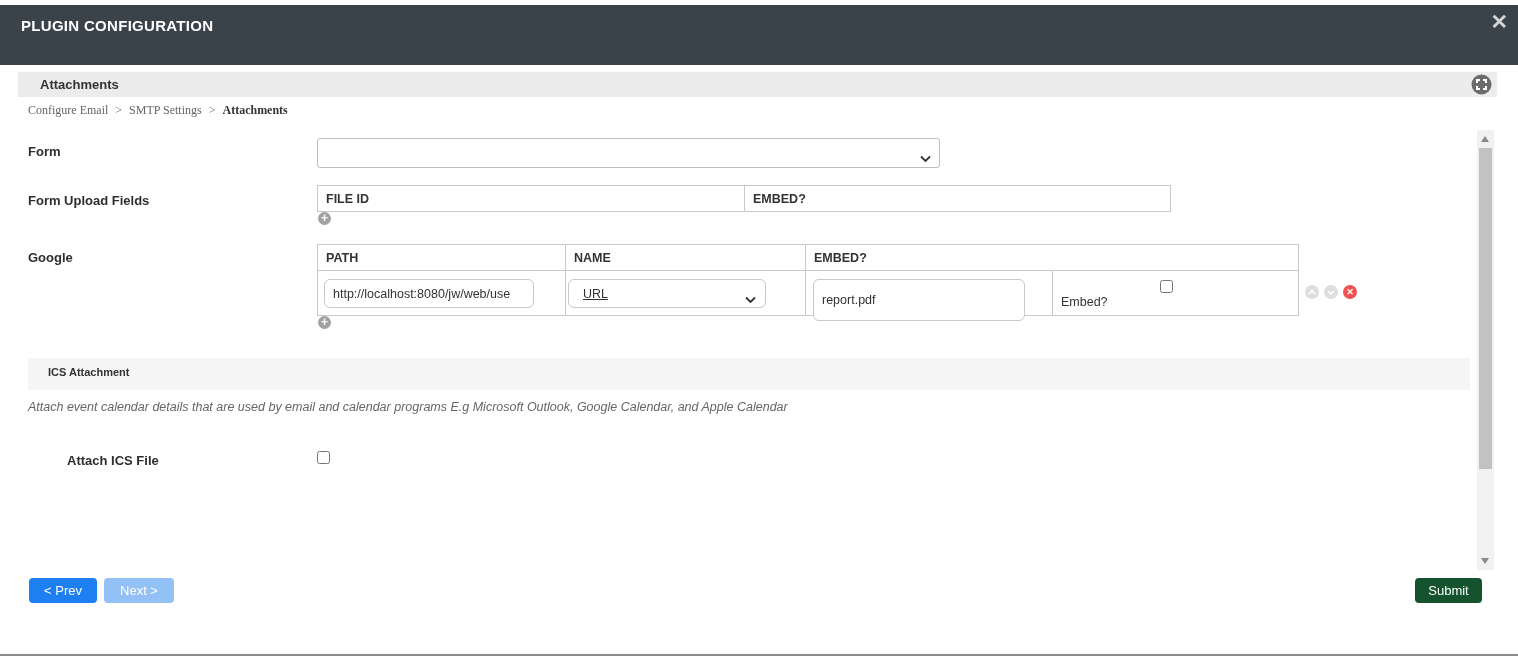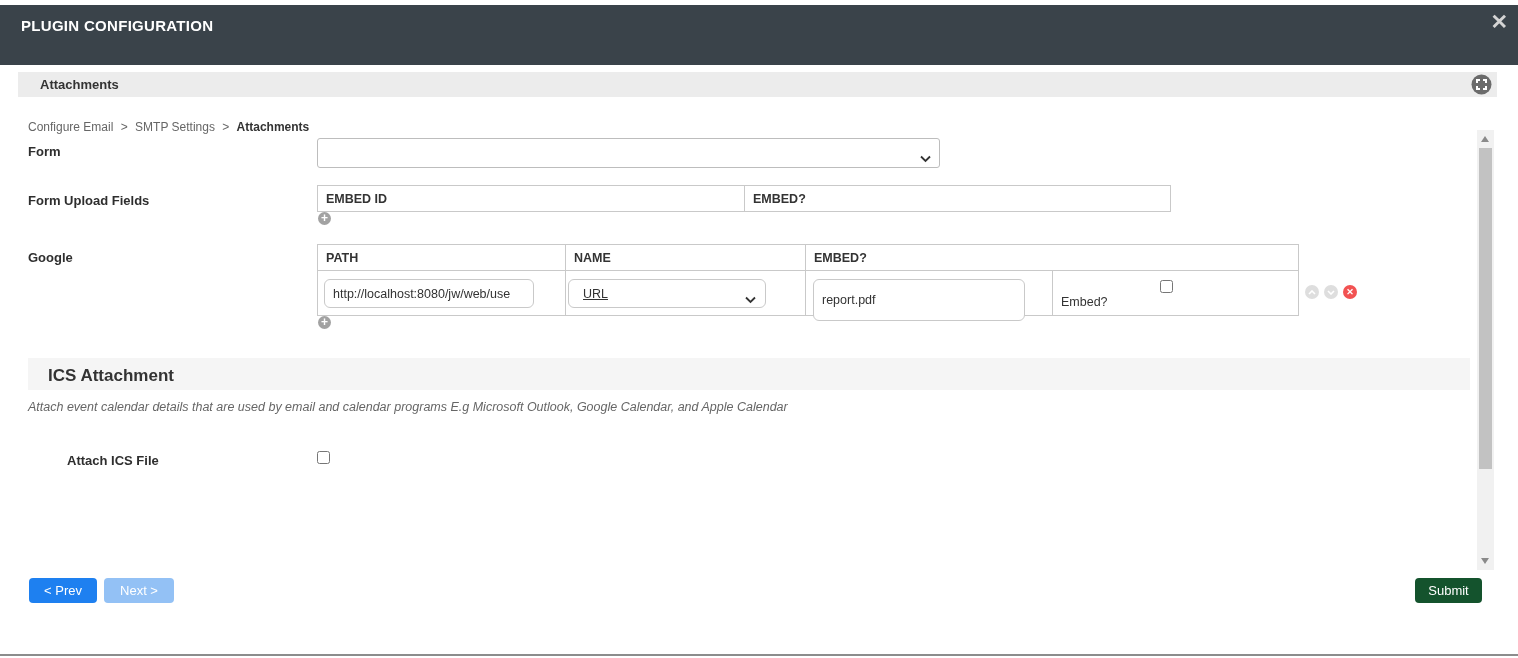--- a/index.html
+++ b/index.html
@@ -11,21 +11,21 @@
   .modal-header { left:0; right:0; top:5px; height:60px; background:#3a434a; }
   .modal-title { position:absolute; left:21px; top:12px; color:#fff; font-size:15px; font-weight:bold; letter-spacing:.3px; }
   .close-x { position:absolute; right:10px; top:6px; color:#d4d4d4; font-size:21px; font-weight:bold; cursor:pointer; line-height:1; }
 
   
   .section-bar { left:18px; width:1479px; top:72px; height:25px; background:#ececec; }
   .section-bar-title { position:absolute; left:22px; top:5px; font-size:13px; font-weight:bold; color:#333; }
   .expand-btn { position:absolute; right:5px; top:2px; width:21px; height:21px; cursor:pointer; }
 
   
-  .breadcrumb { left:28px; top:120px; font-size:12px; color:#666; }
+  .breadcrumb { left:28px; top:103px; font-size:12px; color:#666;font-family:Liberation Serif, serif; }
   .breadcrumb .sep { margin:0 4px; }
   .breadcrumb .current { color:#333; font-weight:bold; }
 
   
   .f-label { font-size:13px; font-weight:bold; color:#2e2e2e; }
 
   
   .big-select { left:317px; top:138px; width:623px; height:30px; background:#fff; border:1px solid #bdbdbd; border-radius:3px; cursor:pointer; }
   .big-select .chev { position:absolute; right:8px; top:10px; }
 
@@ -48,21 +48,21 @@
   .embed-cb { position:absolute; left:107px; top:9px; width:13px; height:13px; cursor:pointer; }
 
   
   .circle-btn { border-radius:50%; display:flex; align-items:center; justify-content:center; cursor:pointer; }
   .add-btn { width:13px; height:13px; background:#a2a2a2; color:#fff; font-size:12px; font-weight:bold; line-height:11px; }
   .mv-btn { width:14px; height:14px; background:#dedede; }
   .del-btn { width:14px; height:14px; background:#f25252; color:#fff; font-size:9px; font-weight:bold; line-height:9px; }
 
   
   .ics-bar { left:28px; width:1442px; top:358px; height:32px; background:#f5f5f5; }
-  .ics-bar-title { position:absolute; left:20px; top:8px; font-size:17px; font-weight:bold; color:#333; }
+  .ics-bar-title { position:absolute; left:20px; top:8px; font-size:11px; font-weight:bold; color:#333; }
   .ics-desc { left:28px; top:400px; width:1200px; font-size:12.5px; font-style:italic; color:#666; }
   .ics-cb { left:317px; top:451px; width:13px; height:13px; cursor:pointer; }
 
   
   .btn { height:25px; border:none; border-radius:4px; color:#fff; font-size:13px; font-family:"Liberation Sans", sans-serif;
          cursor:pointer; padding:0 12px; }
   .btn-prev { left:29px; top:578px; width:68px; background:#1e80f0; position:absolute; }
   .btn-next { left:104px; top:578px; width:70px; background:#93c1f5; position:absolute; cursor:default; }
   .btn-submit { left:1415px; top:578px; width:67px; background:#14532d; position:absolute; }
 
@@ -109,21 +109,21 @@
     <span class="chev">
       <svg width="11" height="8" viewBox="0 0 11 8">
           <path d="M1 1.5 L5.5 6 L10 1.5" stroke="#333" stroke-width="1.8" fill="none"></path>
         </svg>
     </span>
   </div>
 
   <div class="abs f-label" style="left:28px; top:193px;">Form Upload Fields</div>
   <div class="abs grid-table" style="left:317px; top:185px; width:854px;">
     <div class="hrow">
-      <div class="hcell" style="width:427px;">EMBED ID</div>
+      <div class="hcell" style="width:427px;">FILE ID</div>
       <div class="hcell" style="width:425px;">EMBED?</div>
     </div>
   </div>
   <div class="abs circle-btn add-btn" style="left:318px; top:212px;">+</div>
 
   <div class="abs f-label" style="left:28px; top:250px;">Google</div>
   <div class="abs grid-table" style="left:317px; top:244px; width:982px;">
     <div class="hrow">
       <div class="hcell" style="width:248px;">PATH</div>
       <div class="hcell" style="width:240px;">NAME</div>

